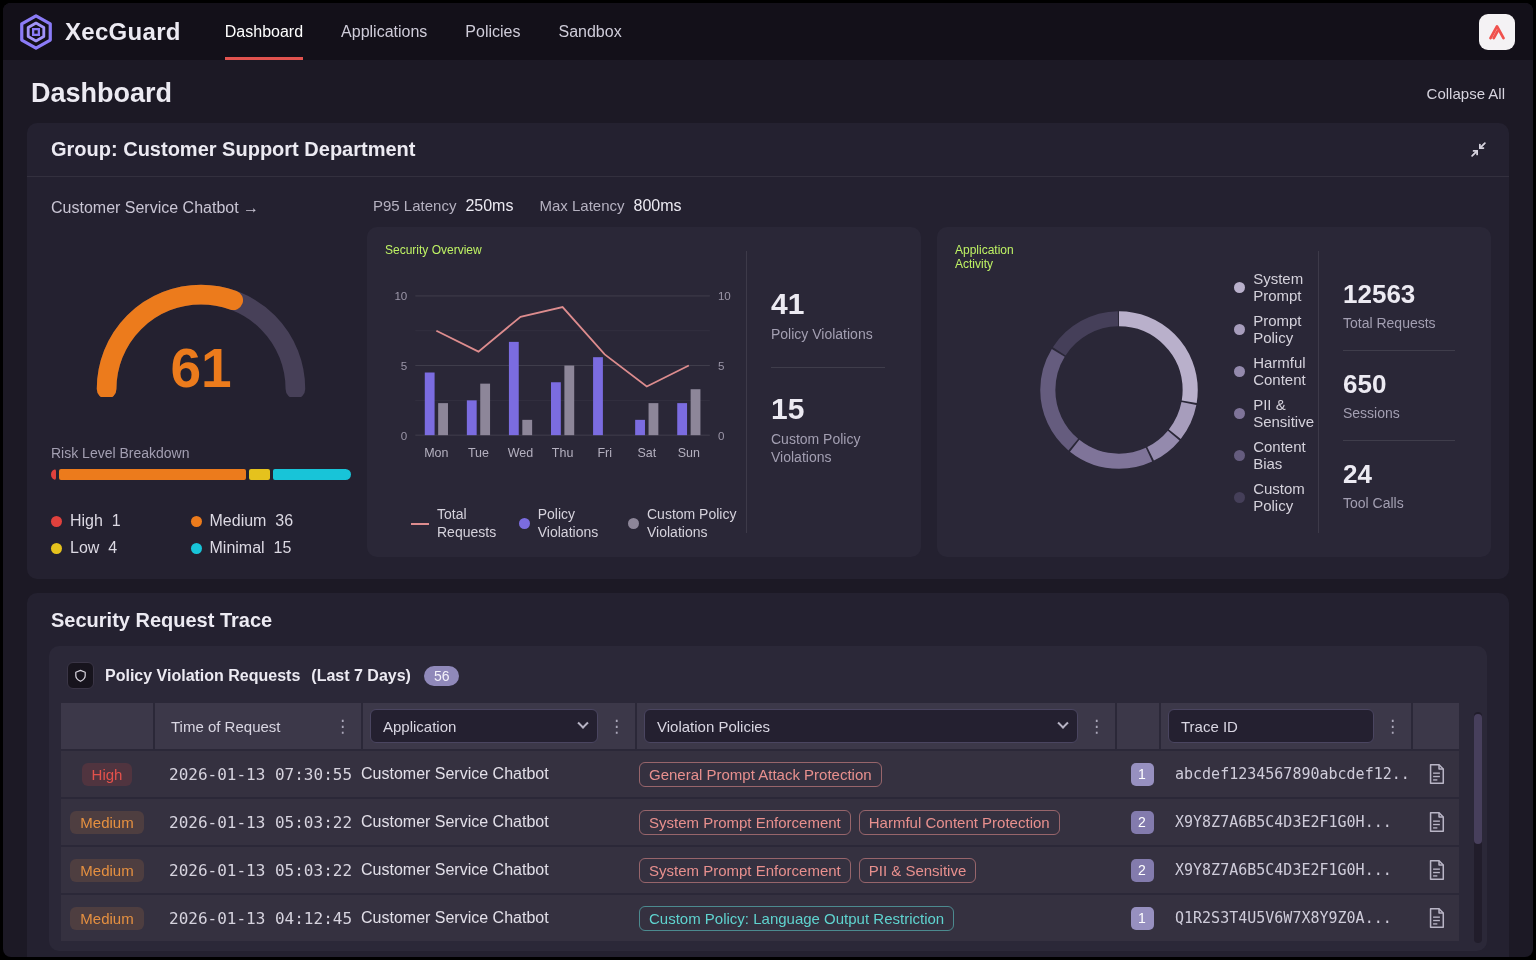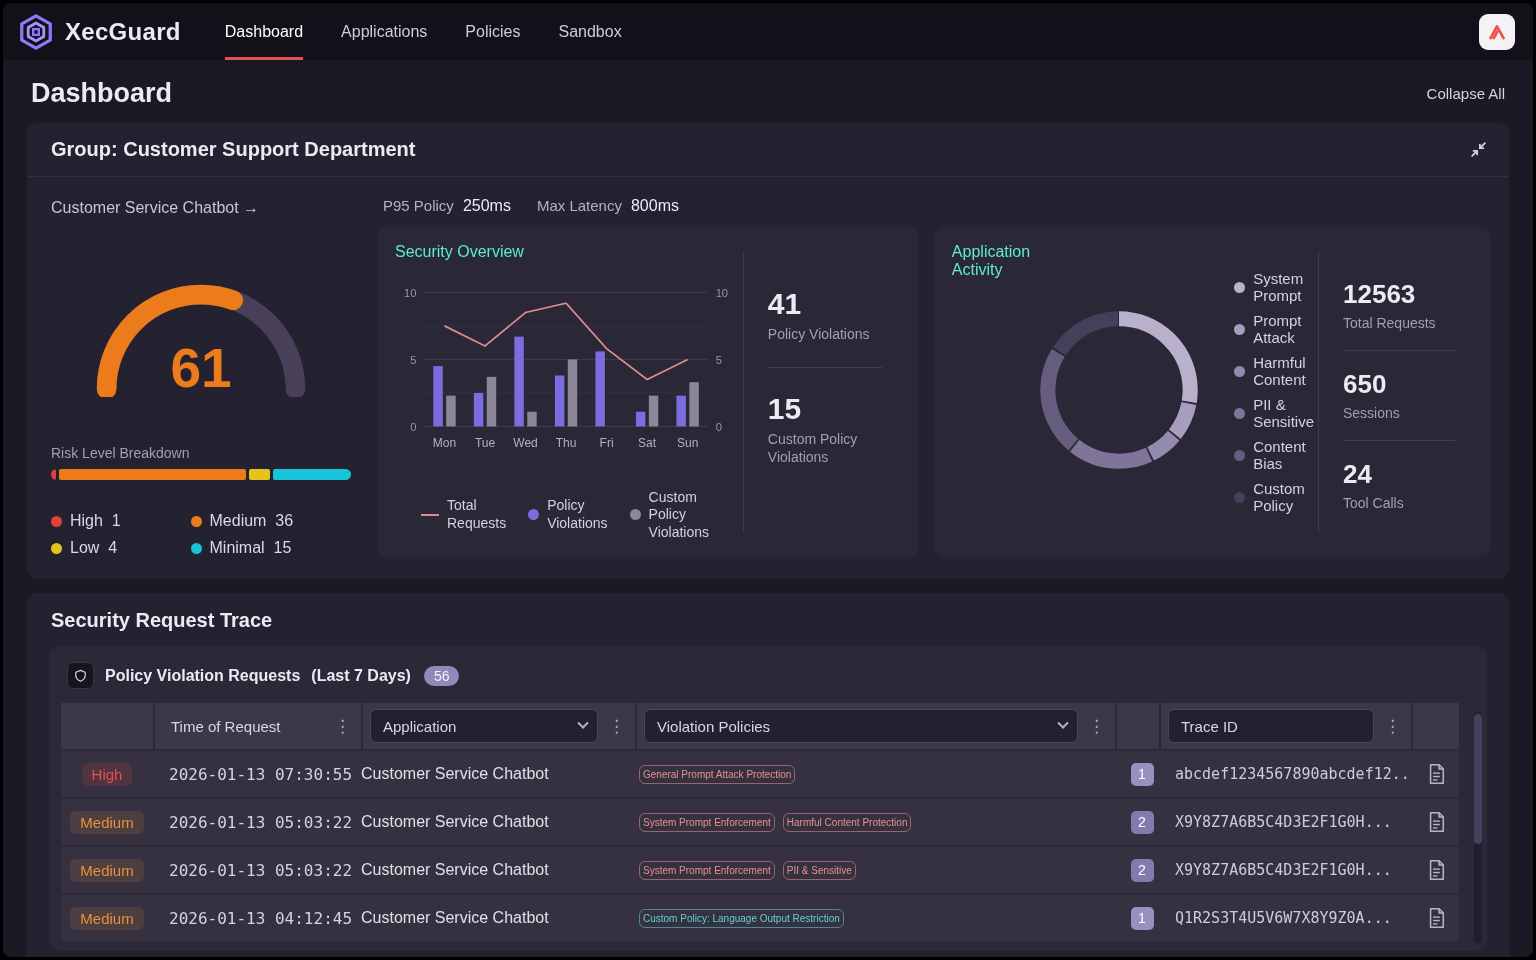--- a/index.html
+++ b/index.html
@@ -40,40 +40,40 @@
   .avatar{width:36px;height:36px;border-radius:9px;background:#f4f2f4;display:flex;align-items:center;justify-content:center;cursor:pointer}
   
   .page-head{display:flex;align-items:center;justify-content:space-between;padding:18px 28px 14px}
   .page-title{font-size:27px;font-weight:bold}
   .collapse-all{font-size:15px;color:#d6d3de;cursor:pointer}
   
   .gpanel{margin:0 24px;background:var(--panel);border-radius:10px;overflow:hidden}
   .gpanel-head{height:54px;display:flex;align-items:center;justify-content:space-between;
     padding:0 22px 0 24px;border-bottom:1px solid rgba(255,255,255,.07)}
   .gpanel-title{font-size:20px;font-weight:bold}
-  .gpanel-body{display:grid;grid-template-columns:300px 1fr;padding:14px 18px 22px 24px;column-gap:26px}
+  .gpanel-body{display:grid;grid-template-columns:300px 1fr;padding:14px 18px 22px 24px;column-gap:16px}
   
   .leftcol{display:flex;flex-direction:column}
   .app-link{font-size:16px;color:var(--soft);margin-top:8px;cursor:pointer}
   .gauge-wrap{margin:52px auto 0;width:236px}
   .risk-block{margin-top:auto}
   .risk-label{font-size:14px;color:var(--muted);margin-bottom:8px}
   .risk-bar{display:flex;gap:3px;height:11px;border-radius:6px;overflow:hidden}
   .risk-bar span{border-radius:2px}
   .risk-legend{display:grid;grid-template-columns:1fr 1.15fr;row-gap:9px;margin-top:32px}
   .rl-item{display:flex;align-items:center;gap:8px;font-size:16px;color:#dcd9e3}
   .dot{width:11px;height:11px;border-radius:50%;flex:0 0 auto}
   
   .lat-row{display:flex;align-items:baseline;gap:26px;padding:6px 6px 12px}
   .lat-pair{display:flex;align-items:baseline;gap:9px}
   .lat-label{font-size:15px;color:#b5b1c0}
   .lat-value{font-size:16px;font-weight:normal}
   .cards{display:flex;gap:16px}
   .card{background:var(--card);border-radius:10px;flex:1;height:330px;padding:16px 18px;display:flex}
-  .card-title{font-size:16px;color:#5eead4}
+  .card-title{font-size:12px;color:#bef264}
   .vdiv{width:1px;background:rgba(255,255,255,.09);margin:8px 4px}
   .hdiv{height:1px;background:rgba(255,255,255,.10)}
   
   .so-left{flex:1;display:flex;flex-direction:column;min-width:0}
   .so-chart{flex:1;margin-top:4px}
   .so-chart svg{width:100%;height:100%}
   .chart-legend{display:flex;gap:22px;align-items:center;padding:2px 4px 0 26px}
   .cl-item{display:flex;align-items:center;gap:8px;font-size:14px;color:#d5d2dc;max-width:110px;line-height:1.25}
   .cl-line{width:18px;height:0;border-top:2px solid;flex:0 0 auto}
   .stats-col{width:152px;flex:0 0 auto;display:flex;flex-direction:column;padding:44px 0 0 20px}
@@ -110,21 +110,21 @@
   .chev{width:8px;height:8px;border-right:2px solid #b7b3c4;border-bottom:2px solid #b7b3c4;
     transform:rotate(45deg) translate(-2px,-2px);margin-left:auto}
   .rows{margin-top:2px;margin-right:16px;display:flex;flex-direction:column;gap:2px}
   .trow{background:var(--rowbg);height:46px;cursor:pointer}
   .sev{justify-self:center;font-size:15px;padding:3px 10px;border-radius:6px}
   .sev.high{color:#e3514b;background:rgba(226,70,64,.16)}
   .sev.medium{color:#e59040;background:rgba(232,144,64,.14)}
   .cell-time{font-family:"DejaVu Sans Mono","Liberation Mono",monospace;font-size:16px;color:#d6d3de;padding-left:16px}
   .cell-app{font-size:16px;color:#e2dfe8;padding-left:2px}
   .cell-pol{display:flex;gap:8px;align-items:center;padding-left:8px;overflow:hidden}
-  .chip{font-size:10px;padding:3px 3px;border-radius:6px;white-space:nowrap}
+  .chip{font-size:15px;padding:3px 9px;border-radius:6px;white-space:nowrap}
   .chip.standard{color:var(--salmon);border:1px solid rgba(232,144,142,.55)}
   .chip.custom{color:var(--teal);border:1px solid rgba(95,211,207,.55)}
   .cnt{justify-self:center;width:23px;height:23px;border-radius:5px;color:#fff;font-size:14px;
     display:flex;align-items:center;justify-content:center}
   .cnt.c1{background:#9790c0}.cnt.c2{background:#837bad}
   .cell-trace{font-family:"DejaVu Sans Mono","Liberation Mono",monospace;font-size:15px;color:#cfccda;
     padding-left:12px;white-space:nowrap;overflow:hidden}
   .doc{justify-self:center;cursor:pointer;display:flex}
   .vscroll{position:absolute;top:66px;bottom:8px;right:5px;width:8px;background:#211d2b;border-radius:4px}
   .vscroll .thumb{position:absolute;top:2px;left:0;width:8px;height:130px;background:#473f5c;border-radius:4px;cursor:grab}
@@ -216,21 +216,21 @@
                 <span class="dot" style="background:#18c4d8"></span>
                 <span>Minimal&nbsp; 15</span>
               </div>
             </div>
         </div>
       </div>
 
       <div class="rightcol">
         <div class="lat-row">
           <div class="lat-pair">
-            <span class="lat-label">P95 Policy</span>
+            <span class="lat-label">P95 Latency</span>
             <span class="lat-value">250ms</span>
           </div>
           <div class="lat-pair">
             <span class="lat-label">Max Latency</span>
             <span class="lat-value">800ms</span>
           </div>
         </div>
         <div class="cards">
 
           <div class="card">
@@ -313,21 +313,21 @@
                         <circle cx="100" cy="100" r="80" fill="none" stroke="#453f59" stroke-width="17" stroke-dasharray="78.4247719318987 424.2300526424682" stroke-dashoffset="-422.2300526424682"></circle>
                       </g>
                     </svg></div>
                 <div class="donut-legend" id="donut-legend">
                     <div class="dl-item">
                       <span class="dot" style="background:#b9b0cb"></span>
                       <span>System Prompt</span>
                     </div>
                     <div class="dl-item">
                       <span class="dot" style="background:#a79dbc"></span>
-                      <span>Prompt Attack</span>
+                      <span>Prompt Policy</span>
                     </div>
                     <div class="dl-item">
                       <span class="dot" style="background:#948aad"></span>
                       <span>Harmful Content</span>
                     </div>
                     <div class="dl-item">
                       <span class="dot" style="background:#7f7499"></span>
                       <span>PII &amp; Sensitive</span>
                     </div>
                     <div class="dl-item">

